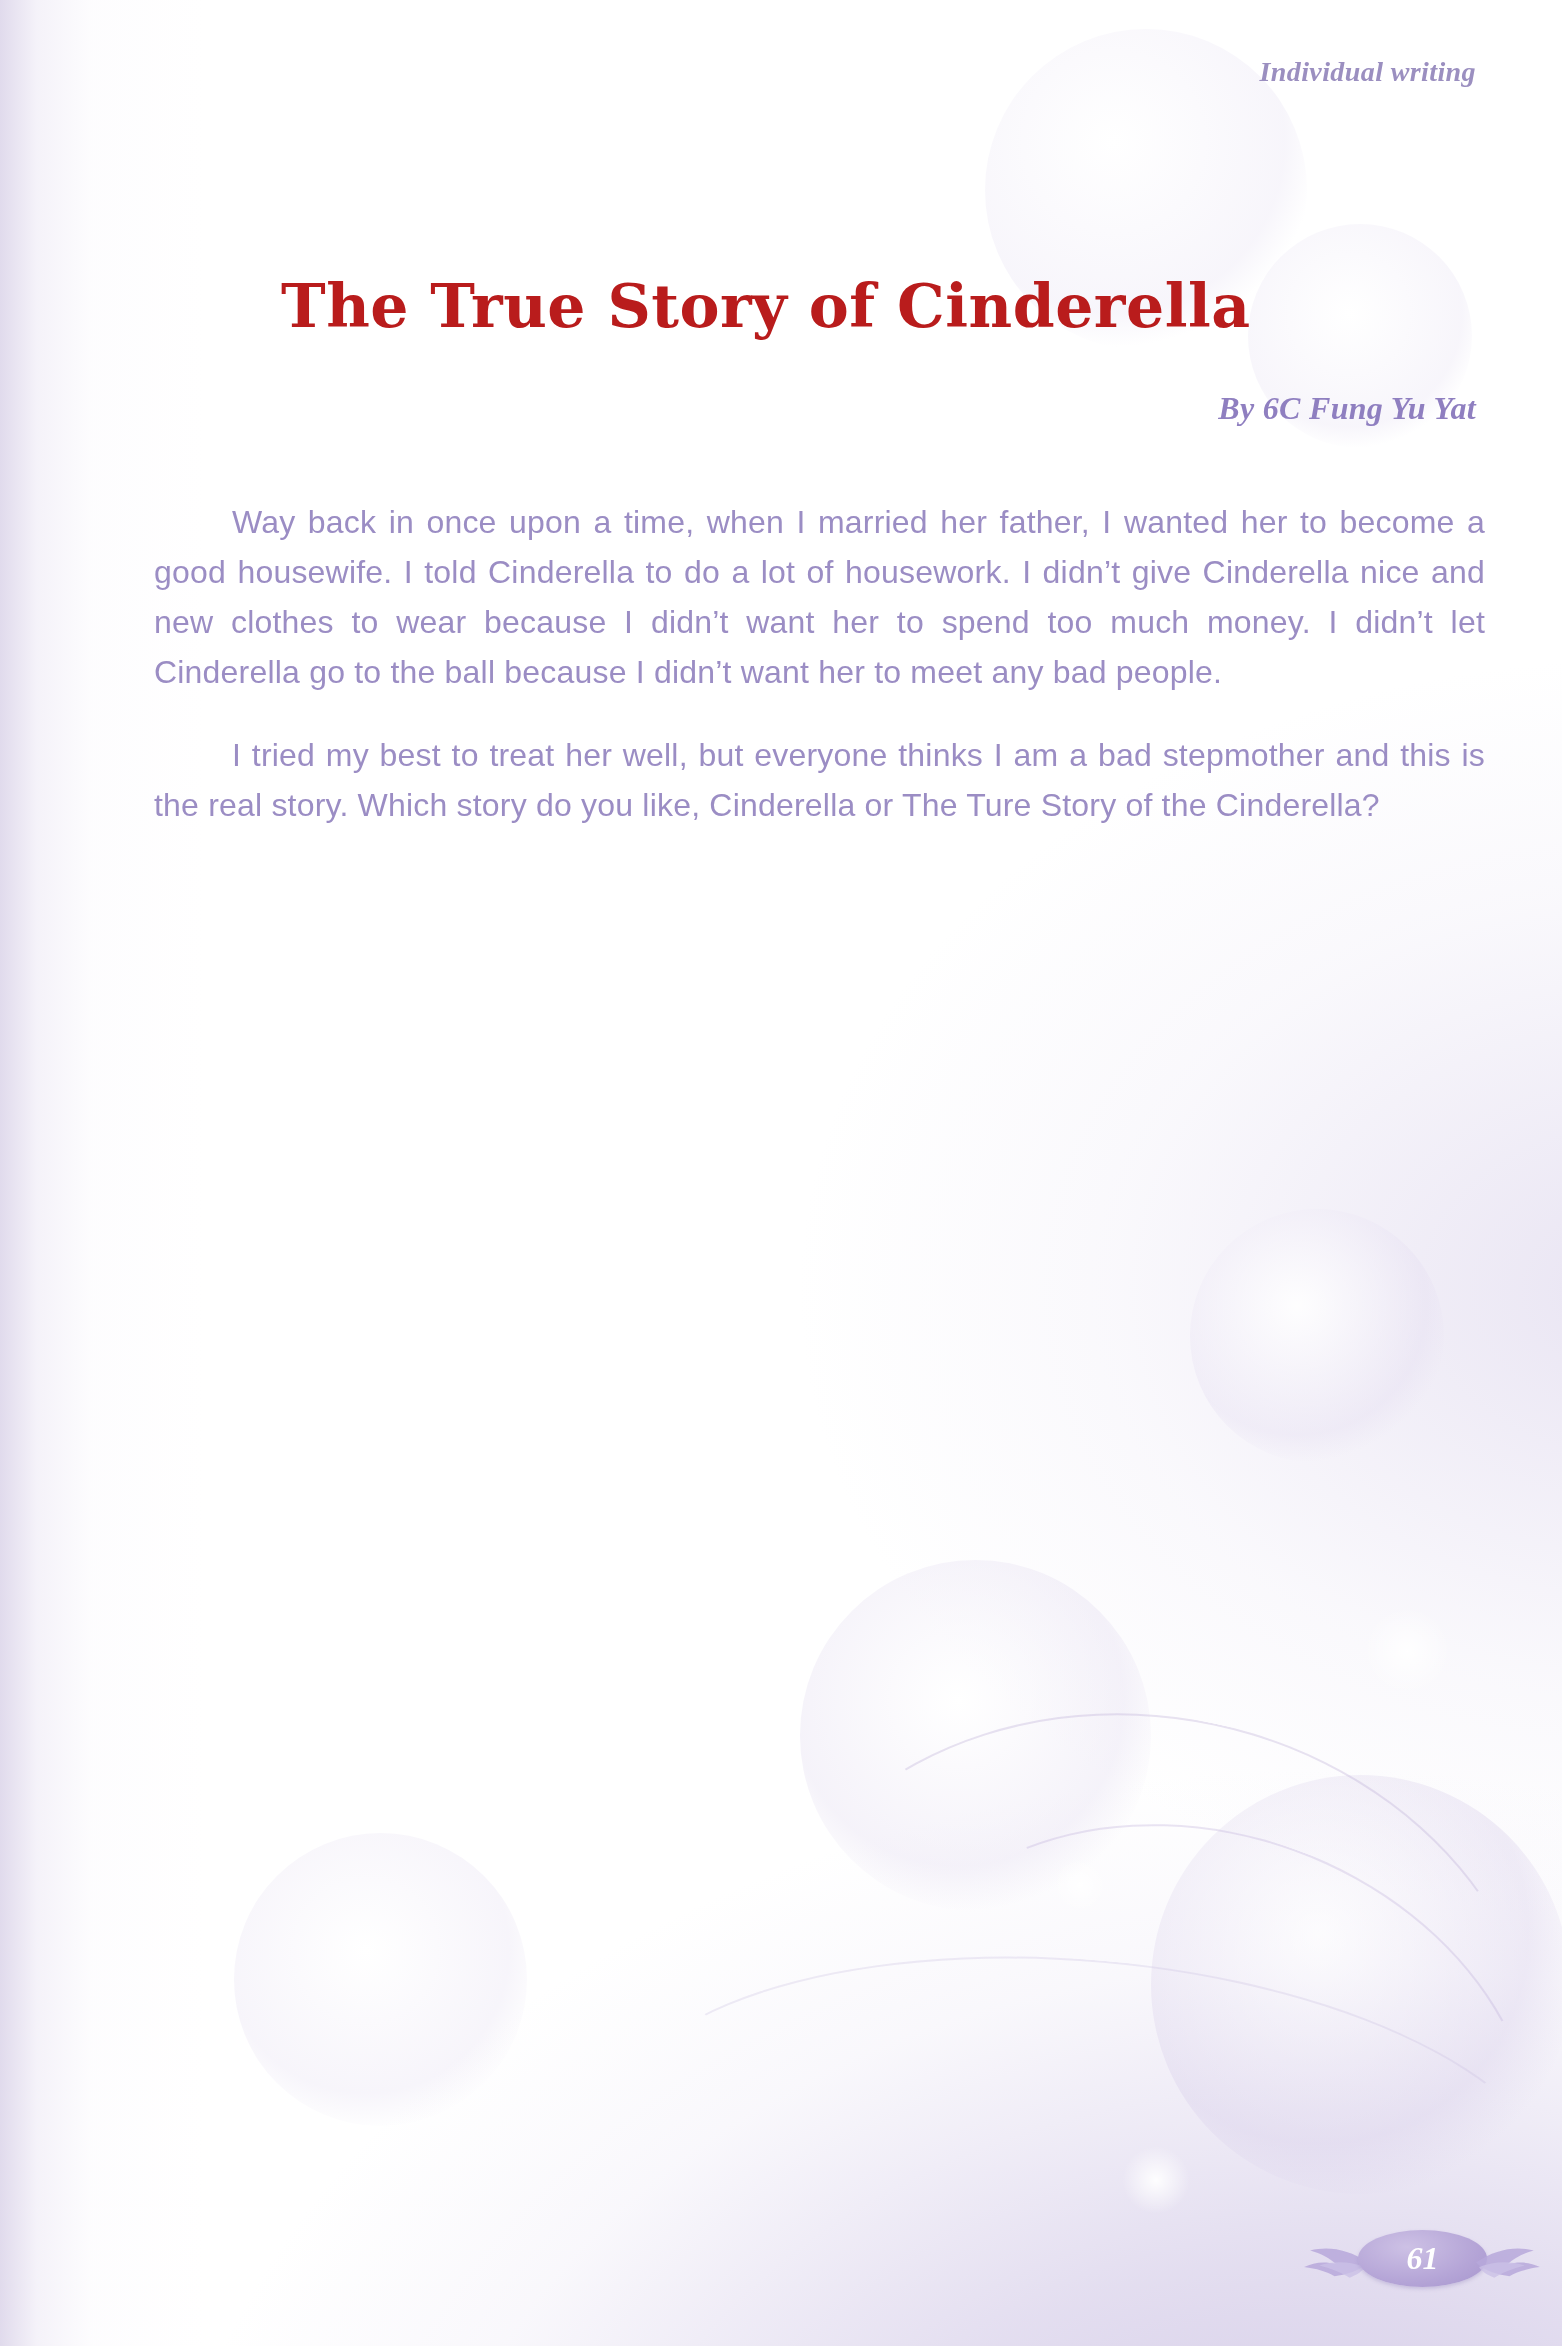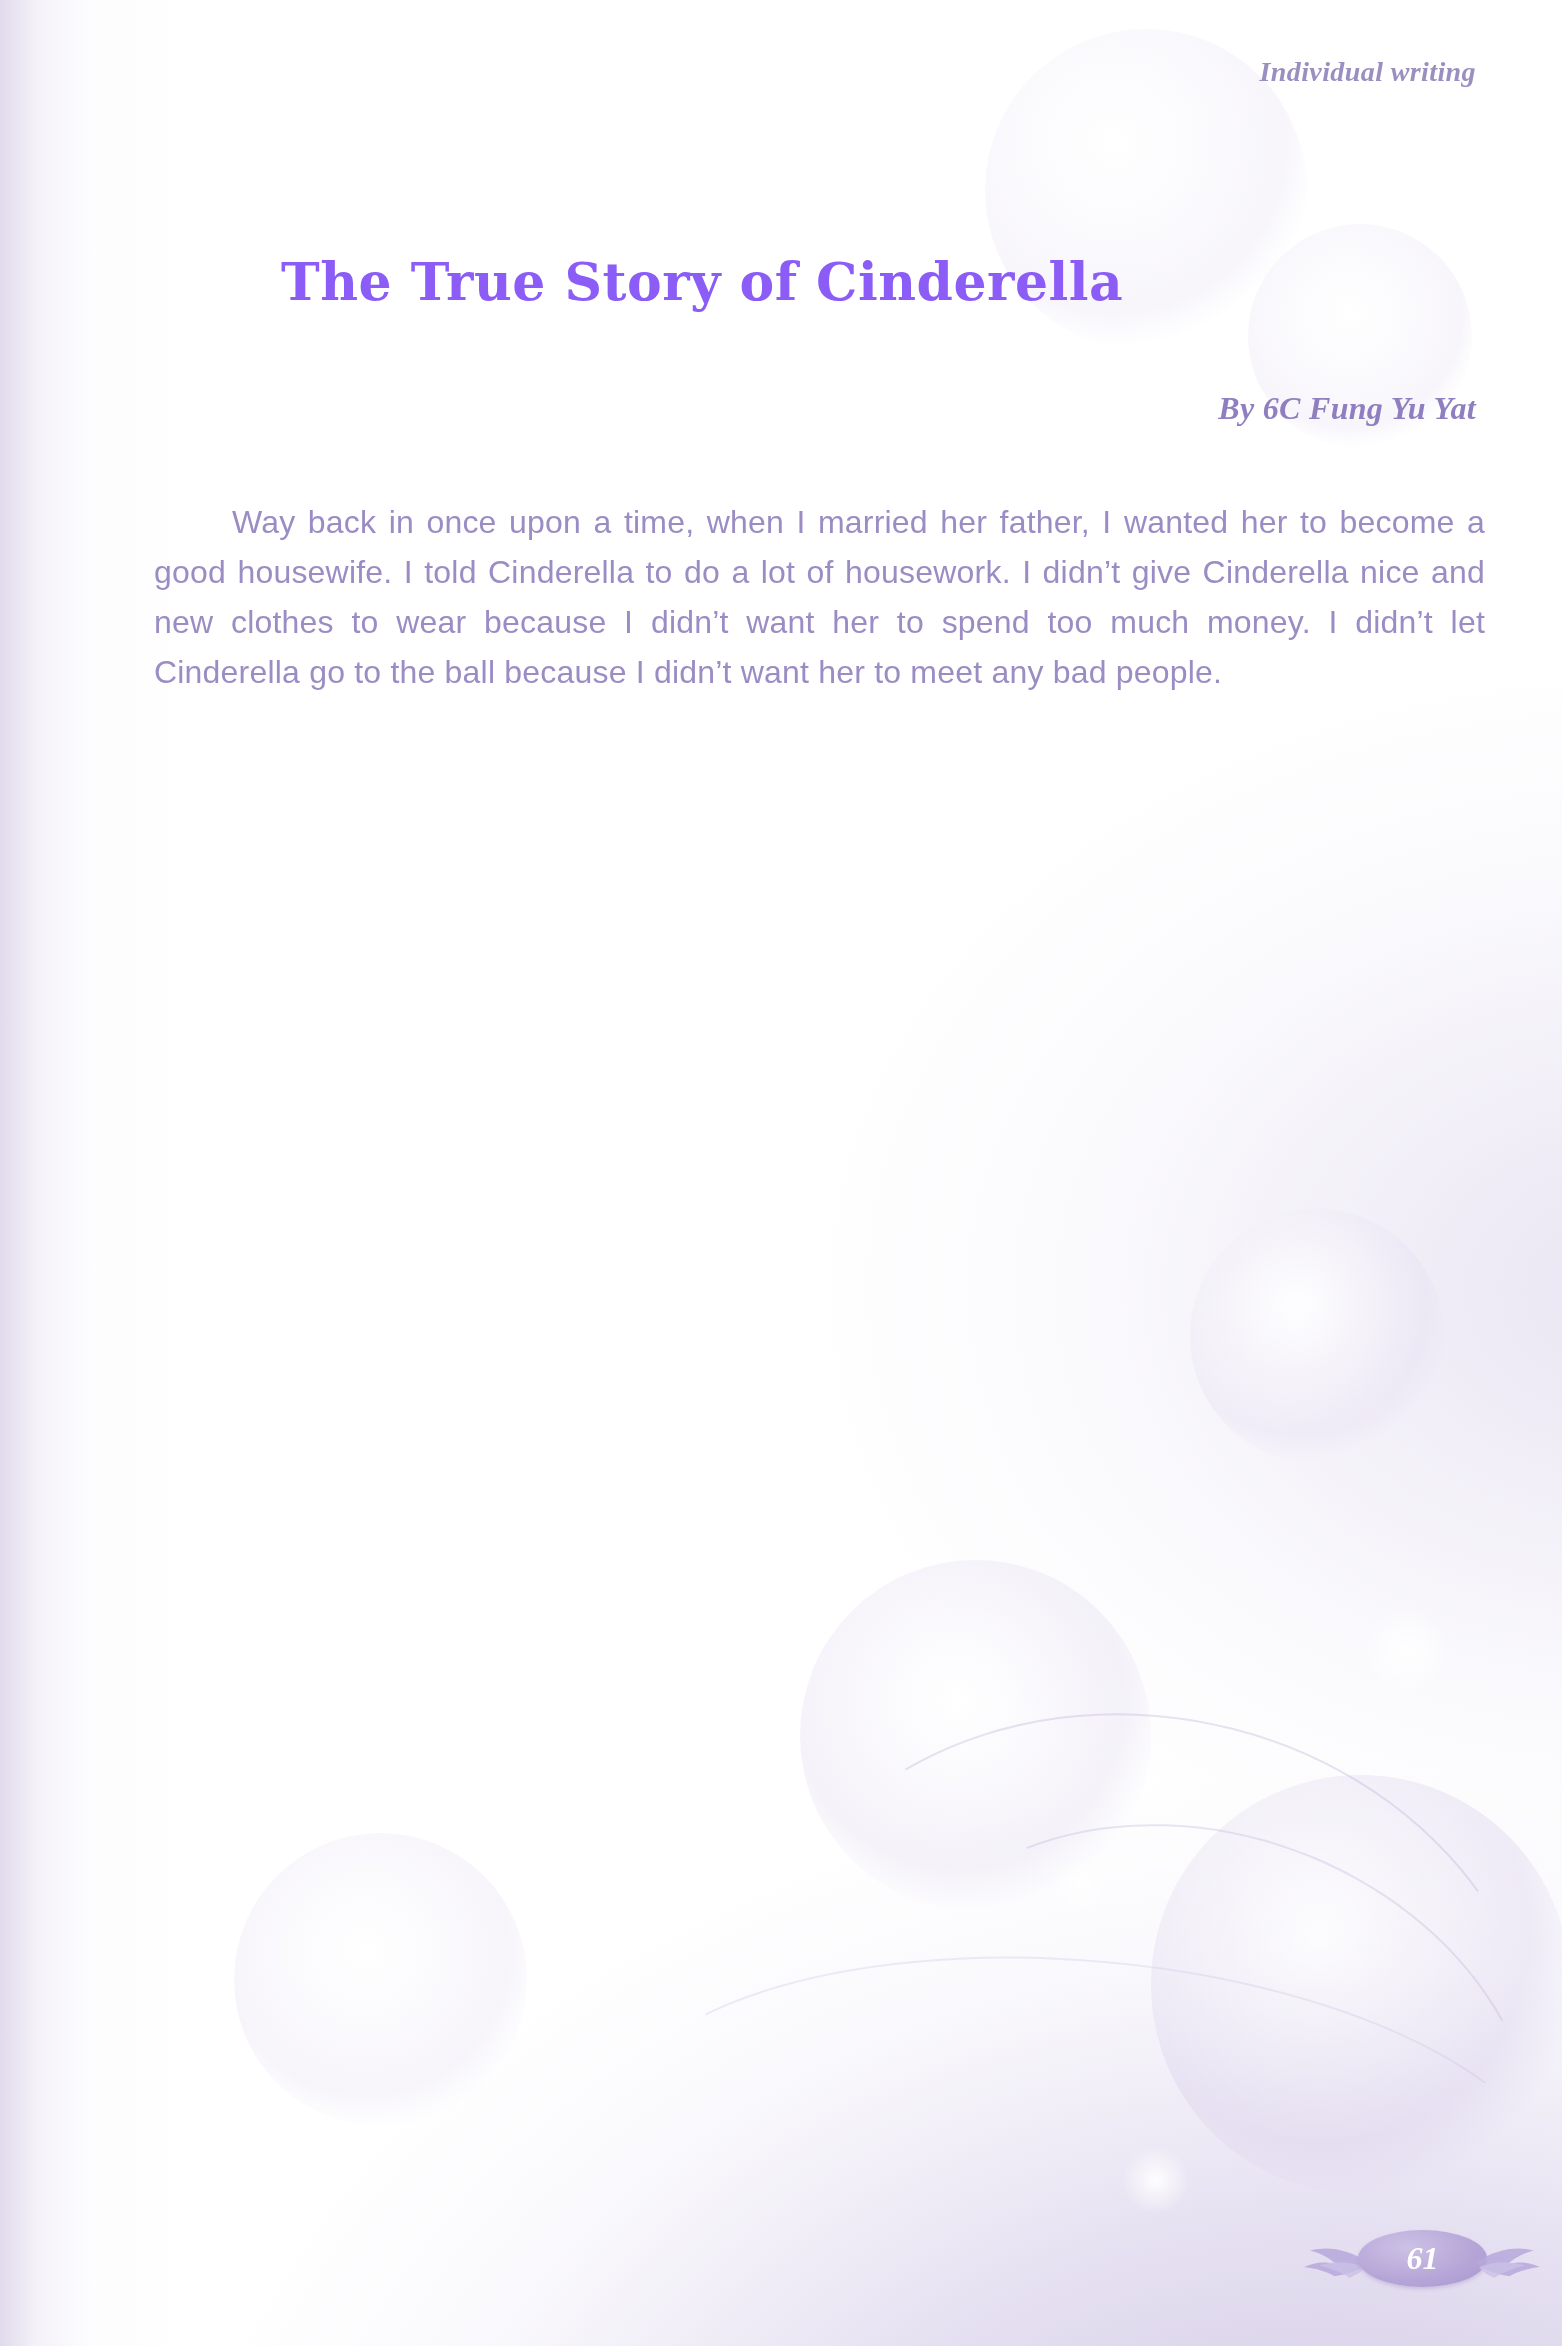--- a/index.html
+++ b/index.html
@@ -103,26 +103,26 @@
     font-style: italic;
     font-weight: 700;
     font-size: 28px;
     color: #9b8fc0;
     letter-spacing: 0.4px;
   }
 
   .title {
     position: absolute;
     left: 281px;
-    top: 220px;
+    top: 235px;
     font-family: "DejaVu Serif", serif;
     font-weight: 700;
-    font-size: 52px;
+    font-size: 60px;
     line-height: 1.05;
-    color: #8b5cf6;
+    color: #b91c1c;
     letter-spacing: 0.5px;
     white-space: nowrap;
   }
 
   .byline {
     position: absolute;
     right: 86px;
     top: 390px;
     font-family: "Liberation Serif", serif;
     font-style: italic;
@@ -224,20 +224,21 @@
   <div class="content">
 
     <div class="running-head">Individual writing</div>
 
     <h1 class="title">The True Story of Cinderella</h1>
 
     <div class="byline">By 6C Fung Yu Yat</div>
 
     <div class="body-block">
       <p>Way back in once upon a time, when I married her father, I wanted her to become a good housewife. I told Cinderella to do a lot of housework. I didn’t give Cinderella nice and new clothes to wear because I didn’t want her to spend too much money. I didn’t let Cinderella go to the ball because I didn’t want her to meet any bad people.</p>
+      <p>I tried my best to treat her well, but everyone thinks I am a bad stepmother and this is the real story. Which story do you like, Cinderella or The Ture Story of the Cinderella?</p>
     </div>
 
     <div class="page-badge">
       <svg class="wing left" viewBox="0 0 100 100">
         <path d="M96 56 C70 38 44 34 20 40 C34 44 46 50 54 58 C38 54 24 56 12 62 C28 64 42 68 52 74 C66 72 84 68 96 56 Z" fill="#b7a8da" opacity="0.85"></path>
         <path d="M92 62 C72 54 50 54 32 60 C48 64 62 70 72 76 C82 72 88 68 92 62 Z" fill="#cbc0e6" opacity="0.8"></path>
       </svg>
       <div class="badge-oval"></div>
       <div class="badge-num">61</div>
       <svg class="wing right" viewBox="0 0 100 100">

